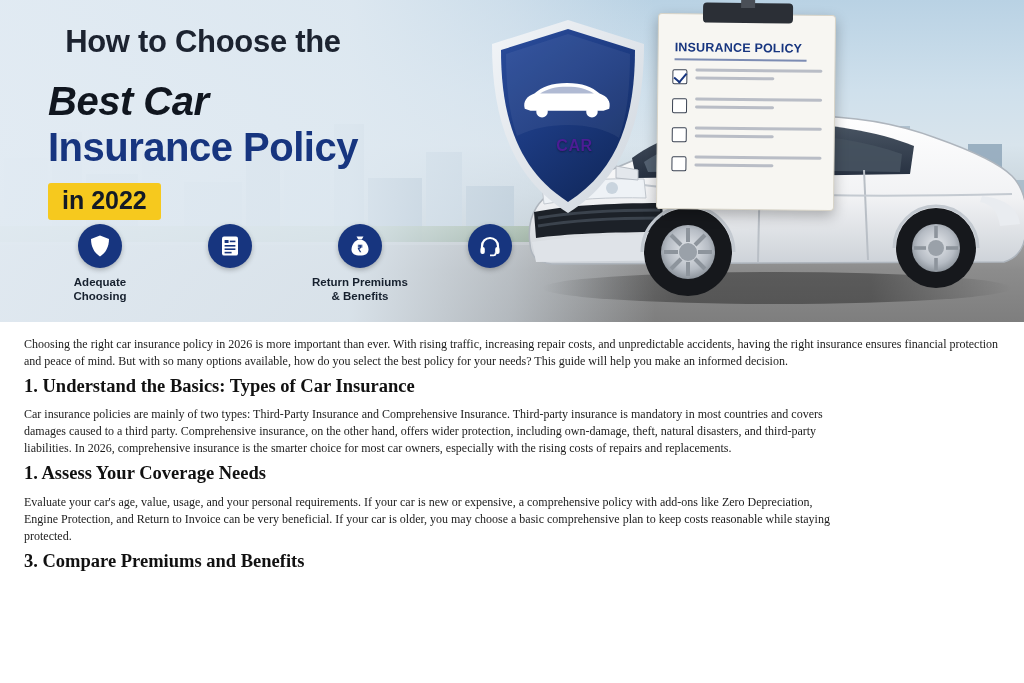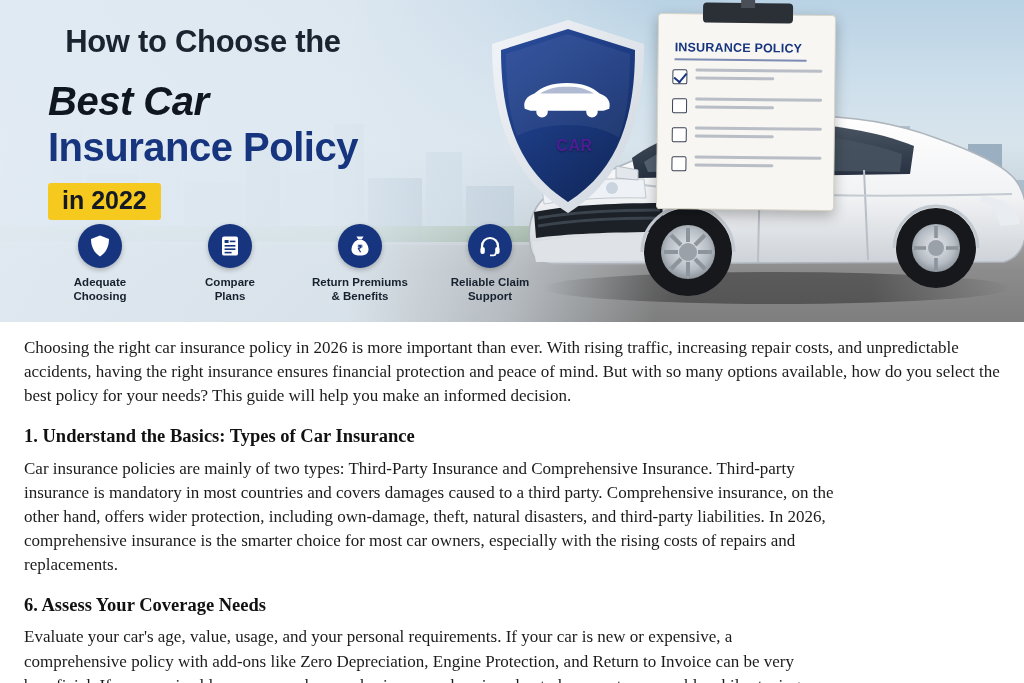--- a/index.html
+++ b/index.html
@@ -269,31 +269,31 @@
     height: 250px;
     z-index: 3;
   }
 
   
   .article {
     padding: 14px 24px 0 24px;
   }
   .article p {
     margin: 0 0 0 0;
-    font-size: 17px;
+    font-size: 12px;
     line-height: 1.42;
     color: #1b1b1b;
     text-align: left;
   }
   .article h2 {
     font-family: "Liberation Serif", serif;
     font-size: 18.5px;
     font-weight: bold;
     color: #111111;
-    margin: 17px 0 9px 0;
+    margin: 5px 0 9px 0;
     line-height: 1.2;
   }
   .intro { margin-bottom: 2px; }
   .sec-body { max-width: 815px; }
 </style>
 </head>
 <body>
 
 <div class="hero">
   <div class="hero-sky"></div>
@@ -497,24 +497,20 @@
       <div class="f-circle">
         <svg width="24" height="24" viewBox="0 0 24 24">
           <rect x="4" y="2.5" width="16" height="19" rx="2" fill="#ffffff"></rect>
           <rect x="6.6" y="6" width="4" height="3" rx=".6" fill="#17357f"></rect>
           <rect x="11.8" y="6.6" width="5.6" height="1.6" fill="#17357f"></rect>
           <rect x="6.6" y="11" width="10.8" height="1.6" fill="#17357f"></rect>
           <rect x="6.6" y="14.4" width="10.8" height="1.6" fill="#17357f"></rect>
           <rect x="6.6" y="17.8" width="7" height="1.6" fill="#17357f"></rect>
         </svg>
       </div>
-      <div class="f-label">
-        <div>Compare</div>
-        <div>Plans</div>
-      </div>
     </div>
 
     <div class="feature">
       <div class="f-circle">
         <svg width="24" height="24" viewBox="0 0 24 24">
           <path d="M8.5 2.6 h7 l-1.6 2.6 h-3.8 Z" fill="#ffffff"></path>
           <path d="M12 5.4 C17 5.4 20.5 11 20.5 15.4 C20.5 19.5 17 21.6 12 21.6 C7 21.6 3.5 19.5 3.5 15.4 C3.5 11 7 5.4 12 5.4 Z" fill="#ffffff"></path>
           <text x="12" y="18" font-family="Liberation Sans, sans-serif" font-size="10" font-weight="bold" fill="#17357f" text-anchor="middle">₹</text>
         </svg>
       </div>
@@ -526,33 +522,29 @@
 
     <div class="feature">
       <div class="f-circle">
         <svg width="24" height="24" viewBox="0 0 24 24">
           <path d="M4 14 V12.2 C4 7.4 7.6 4 12 4 C16.4 4 20 7.4 20 12.2 V14" fill="none" stroke="#ffffff" stroke-width="2.2"></path>
           <rect x="2.4" y="13" width="4.4" height="7" rx="2" fill="#ffffff"></rect>
           <rect x="17.2" y="13" width="4.4" height="7" rx="2" fill="#ffffff"></rect>
           <path d="M12 21.4 h3.6 a2 2 0 0 0 2-2 v-1" fill="none" stroke="#ffffff" stroke-width="1.8"></path>
         </svg>
       </div>
-      <div class="f-label">
-        <div>Reliable Claim</div>
-        <div>Support</div>
-      </div>
     </div>
 
   </div>
 </div>
 
 <div class="article">
   <p class="intro">Choosing the right car insurance policy in 2026 is more important than ever. With rising traffic, increasing repair costs, and unpredictable accidents, having the right insurance ensures financial protection and peace of mind. But with so many options available, how do you select the best policy for your needs? This guide will help you make an informed decision.</p>
 
   <h2>1. Understand the Basics: Types of Car Insurance</h2>
   <p class="sec-body">Car insurance policies are mainly of two types: Third-Party Insurance and Comprehensive Insurance. Third-party insurance is mandatory in most countries and covers damages caused to a third party. Comprehensive insurance, on the other hand, offers wider protection, including own-damage, theft, natural disasters, and third-party liabilities. In 2026, comprehensive insurance is the smarter choice for most car owners, especially with the rising costs of repairs and replacements.</p>
 
-  <h2>6. Assess Your Coverage Needs</h2>
+  <h2>1. Assess Your Coverage Needs</h2>
   <p class="sec-body">Evaluate your car's age, value, usage, and your personal requirements. If your car is new or expensive, a comprehensive policy with add-ons like Zero Depreciation, Engine Protection, and Return to Invoice can be very beneficial. If your car is older, you may choose a basic comprehensive plan to keep costs reasonable while staying protected.</p>
 
   <h2>3. Compare Premiums and Benefits</h2>
 
 </div>
 
 </body></html>

